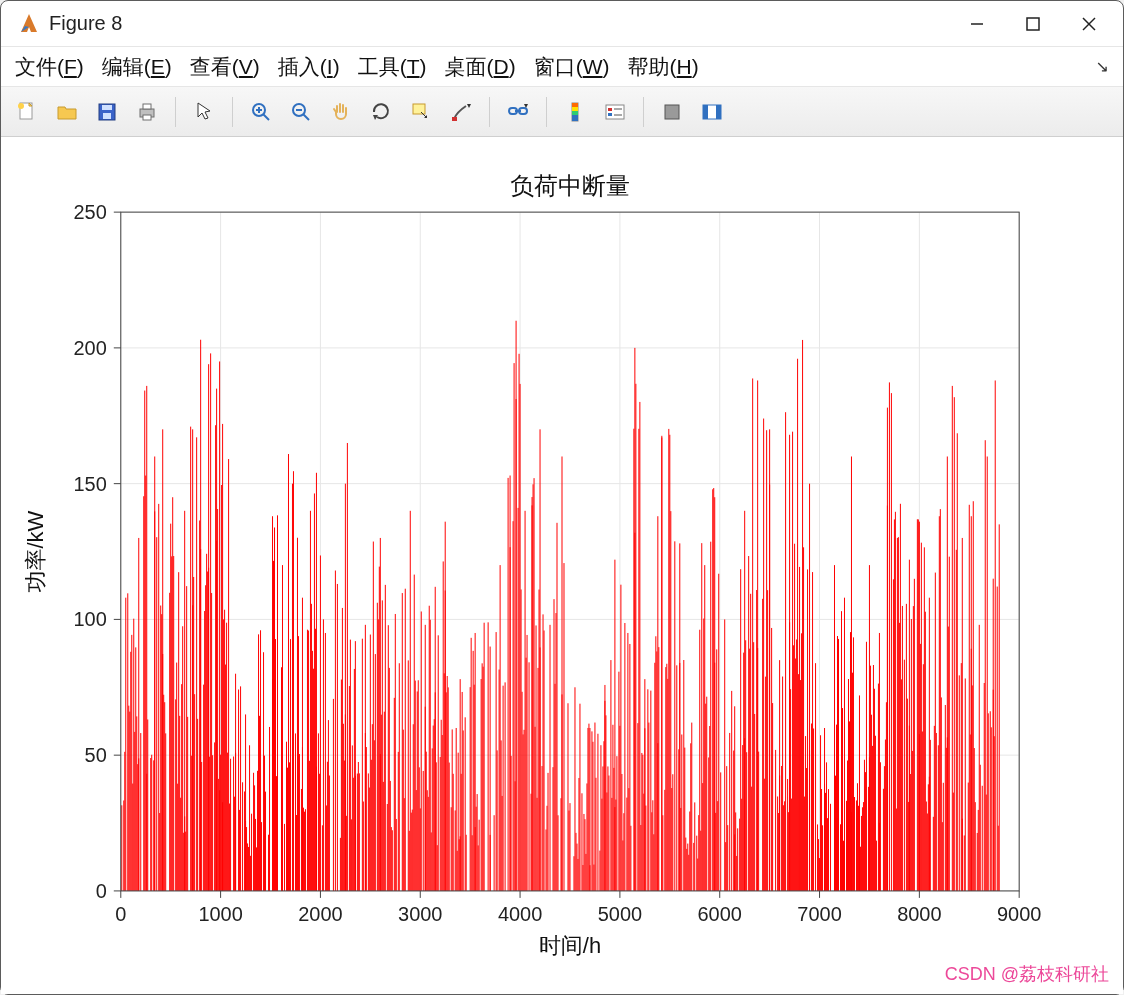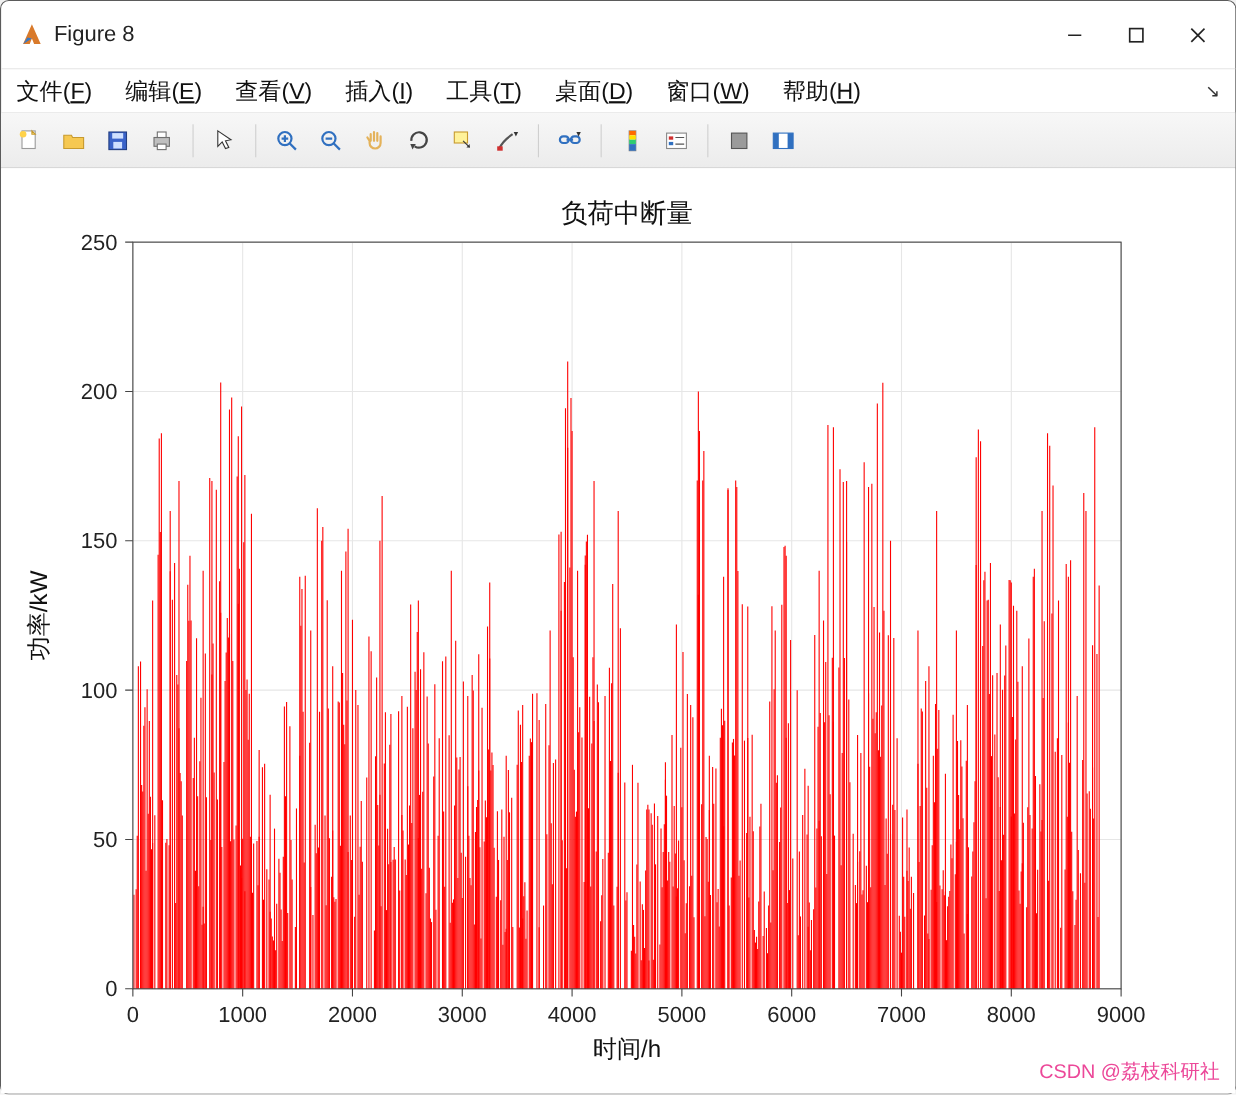--- a/index.html
+++ b/index.html
@@ -1,24 +1,24 @@
 <!DOCTYPE html>
 <html><head>
 <meta charset="utf-8">
 <style>
 * { box-sizing: border-box; margin: 0; padding: 0; }
 body { font-family: "Microsoft YaHei", "SimSun", Arial, sans-serif; background: #f0f0f0; width: 1124px; height: 995px; overflow: hidden; }
 .window { width: 1124px; height: 995px; background: #ffffff; border: 1px solid #5b5b5b; border-radius: 8px; display: flex; flex-direction: column; }
-.titlebar { height: 62px; display: flex; align-items: center; padding: 0 6px; border-bottom: 1px solid #e6e6e6; justify-content: space-between; }
+.titlebar { height: 46px; display: flex; align-items: center; padding: 0 6px; border-bottom: 1px solid #e6e6e6; justify-content: space-between; }
 .app-icon { width: 24px; height: 24px; margin: 0 8px 0 10px; display:flex; align-items:center; justify-content:center; }
 .title-text { font-size: 20px; color: #222; flex: 0 0 auto; }
 .titlebar-spacer { flex: 1; }
 .winbtn { width: 56px; height: 46px; display: flex; align-items: center; justify-content: center; font-size: 18px; color: #222; }
 .winbtn svg { width:16px; height:16px; }
-.menubar { height: 40px; display: flex; align-items: center; gap: 30px; padding: 0 14px; font-size: 21px; color: #111; border-bottom: 1px solid #e6e6e6; }
+.menubar { height: 40px; display: flex; align-items: center; gap: 18px; padding: 0 14px; font-size: 21px; color: #111; border-bottom: 1px solid #e6e6e6; }
 .menubar .menu-item u { text-decoration: underline; }
 .menubar-spacer { flex:1; }
 .menu-expand { font-size: 16px; color:#333; }
 .toolbar { height: 50px; display: flex; align-items: center; gap: 4px; padding: 0 8px; background: linear-gradient(#f7f7f7,#ececec); border-bottom: 1px solid #cfcfcf; }
 .tbtn { width: 36px; height: 36px; display:flex; align-items:center; justify-content:center; border:1px solid transparent; border-radius:3px; }
 .tsep { width:1px; height:30px; background:#cfcfcf; margin:0 6px; }
 .tbtn svg { width:24px; height:24px; }
 .figure-area { flex:1; background:#ffffff; position:relative; }
 .plot-container { position:absolute; left:0; top:0; right:0; bottom:0; }
 .watermark { position:absolute; right:14px; bottom:8px; color:#ec4899; font-size:18px; }

